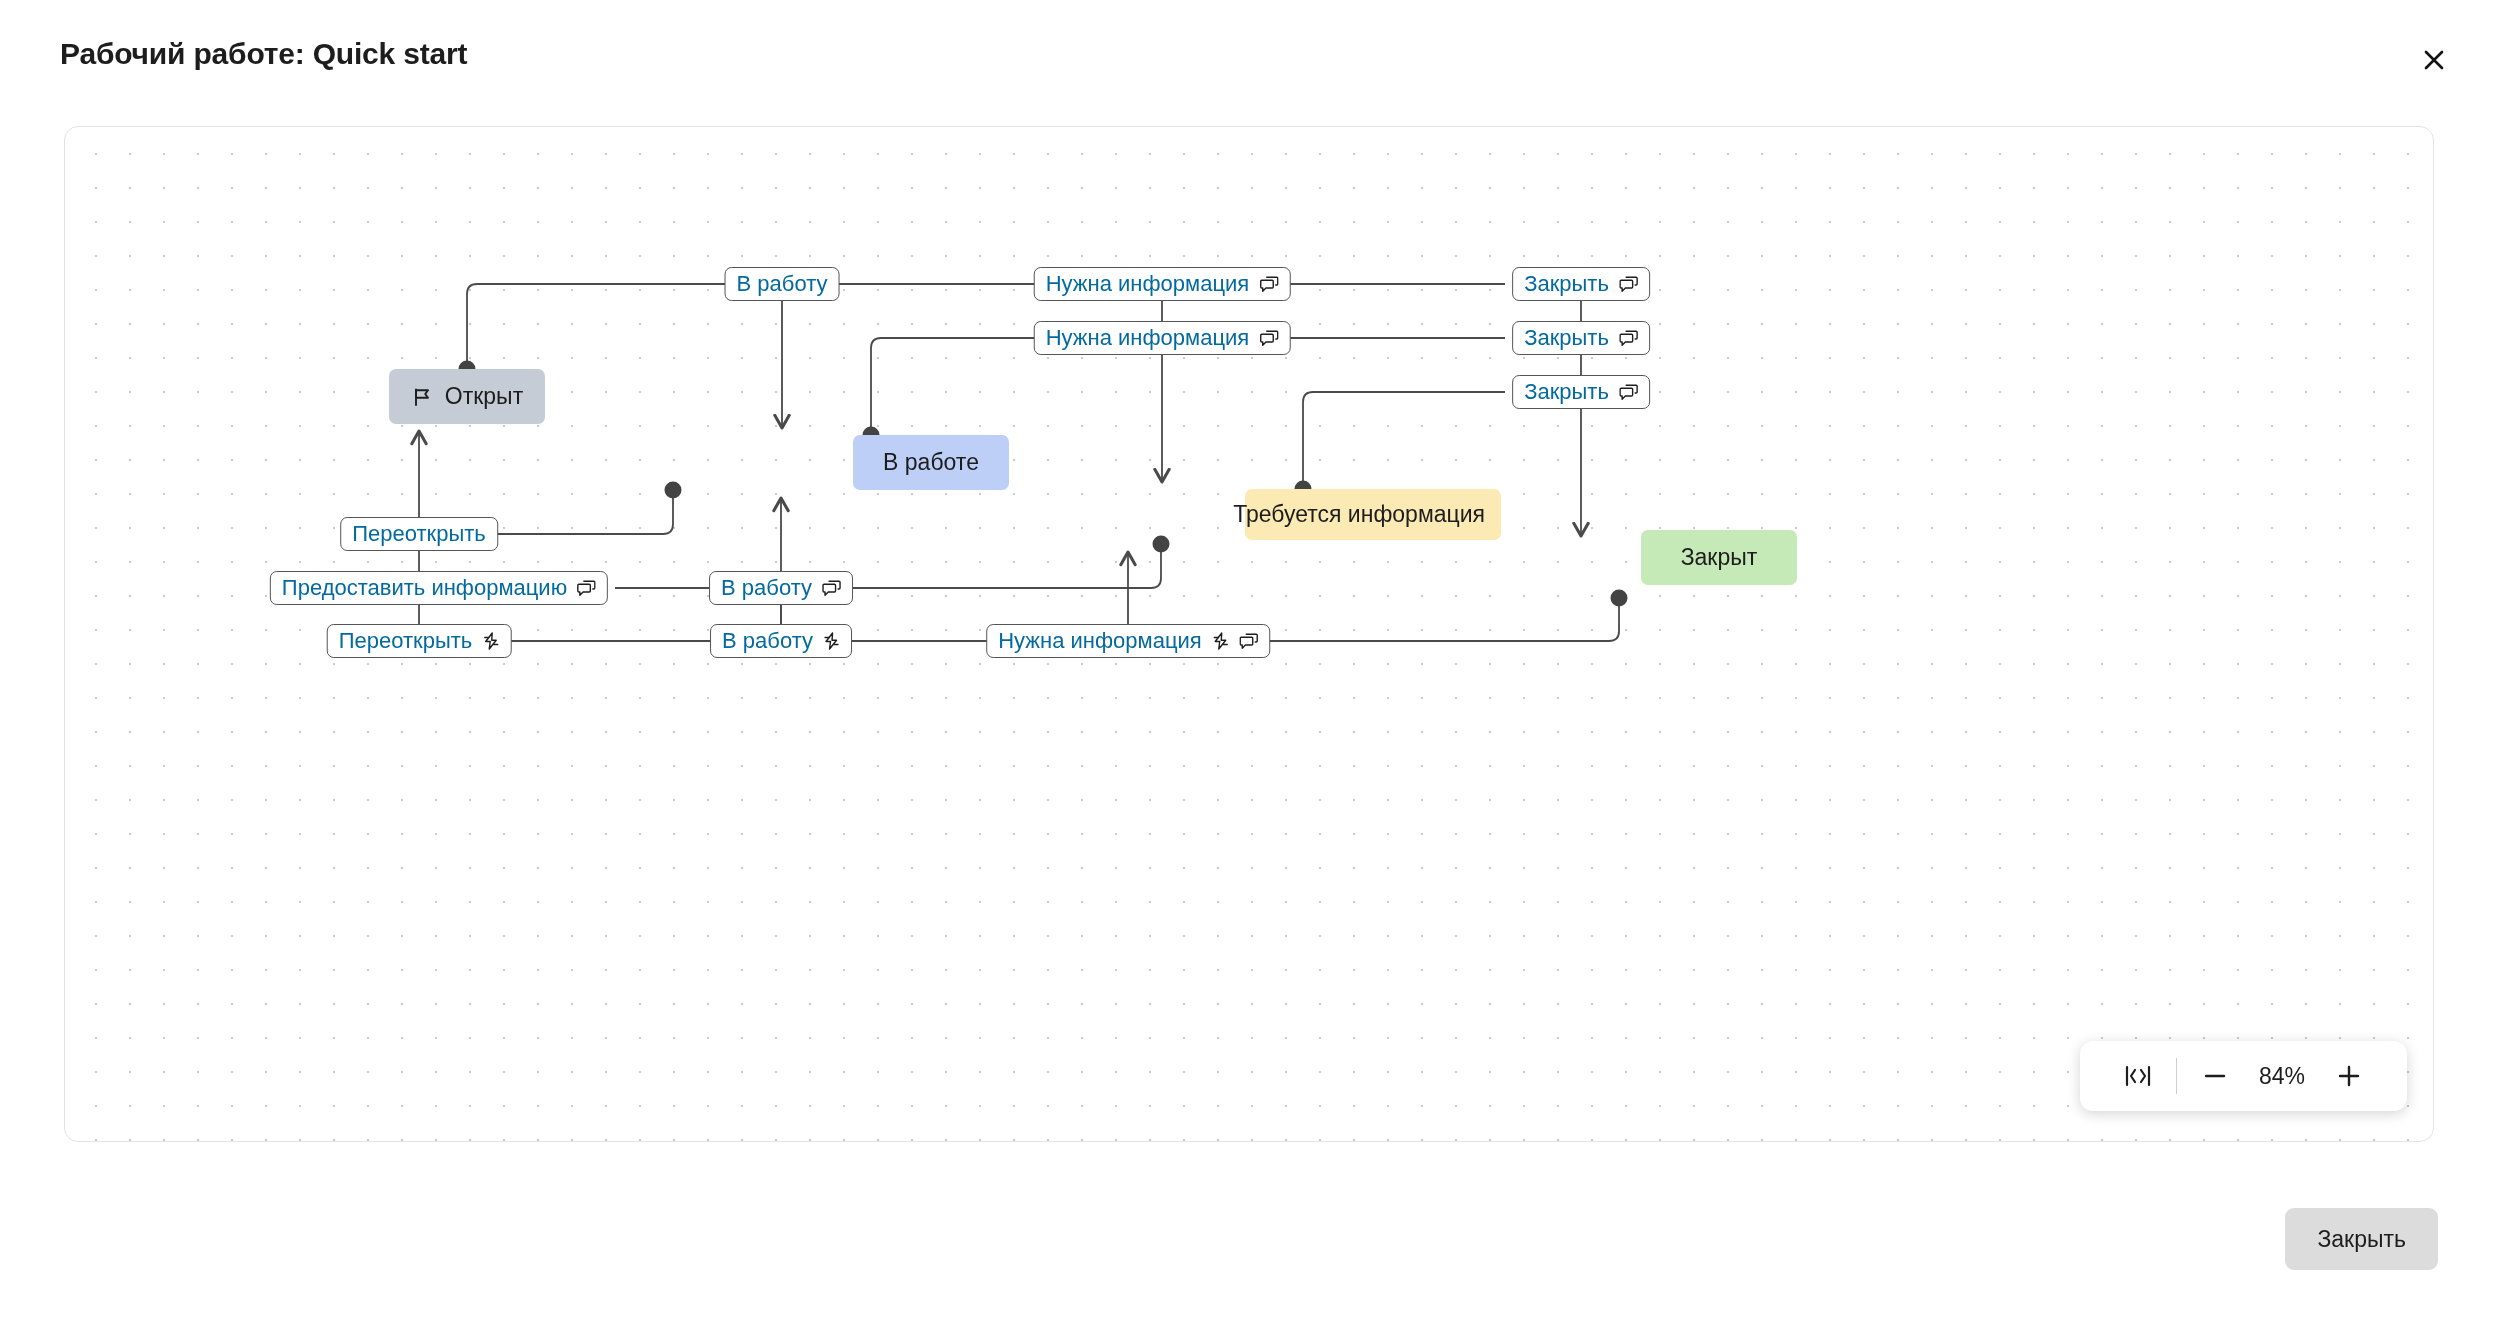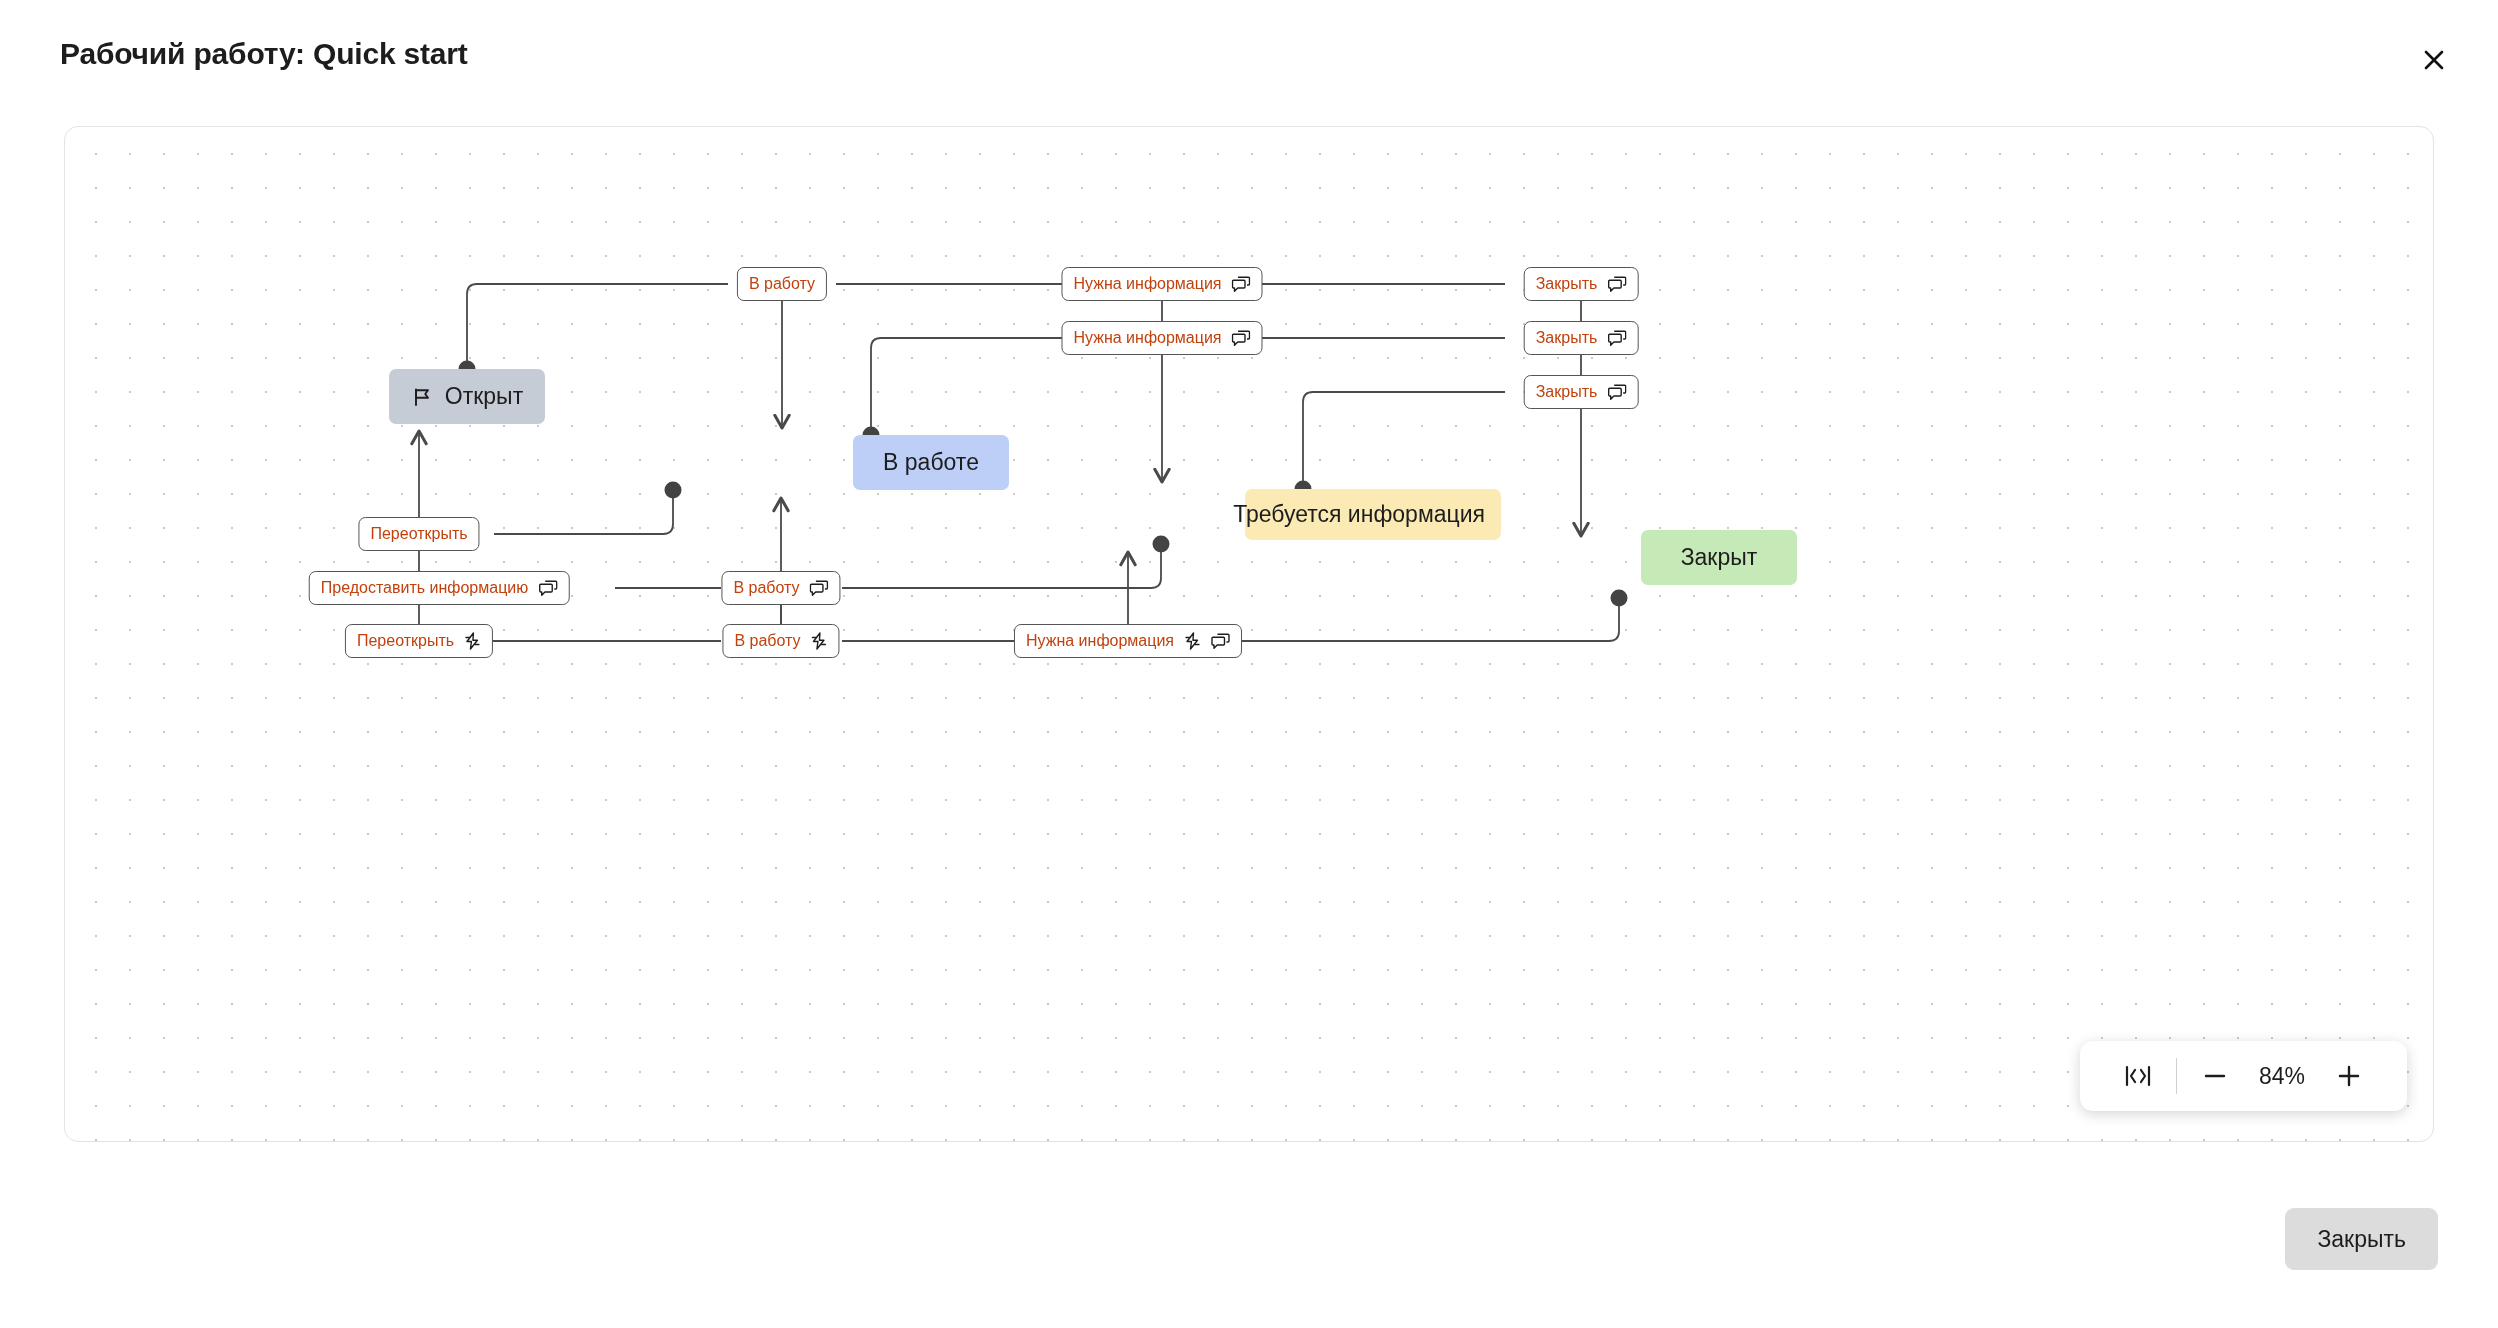--- a/index.html
+++ b/index.html
@@ -78,22 +78,22 @@
   .tlabel {
     position: absolute;
     display: flex;
     align-items: center;
     gap: 10px;
     height: 34px;
     padding: 0 11px;
     background: #ffffff;
     border: 1.4px solid #555555;
     border-radius: 7px;
-    font-size: 16px;
-    color: #c2410c;
+    font-size: 22px;
+    color: #0369a1;
     white-space: nowrap;
     cursor: pointer;
     transform: translate(-50%, -50%);
   }
   .tlabel .tl-text { line-height: 1; }
   .tlabel .tl-icon { display: flex; align-items: center; }
 
   
   .zoom-ctl {
     position: absolute;
@@ -135,21 +135,21 @@
     font-family: "Liberation Sans", sans-serif;
     cursor: pointer;
   }
 </style>
 </head>
 <body>
 
 <div class="modal">
 
   <div class="modal-header">
-    <div class="modal-title">Рабочий работу: Quick start</div>
+    <div class="modal-title">Рабочий работе: Quick start</div>
     <div class="close-x">
       <svg width="28" height="28" viewBox="0 0 28 28" aria-hidden="true">
         <path d="M6 6 L22 22 M22 6 L6 22" stroke="#121212" stroke-width="2.6" stroke-linecap="round"></path>
       </svg>
     </div>
   </div>
 
   <div class="canvas">
 
     <svg class="flow-svg" viewBox="0 0 2370 1016">

